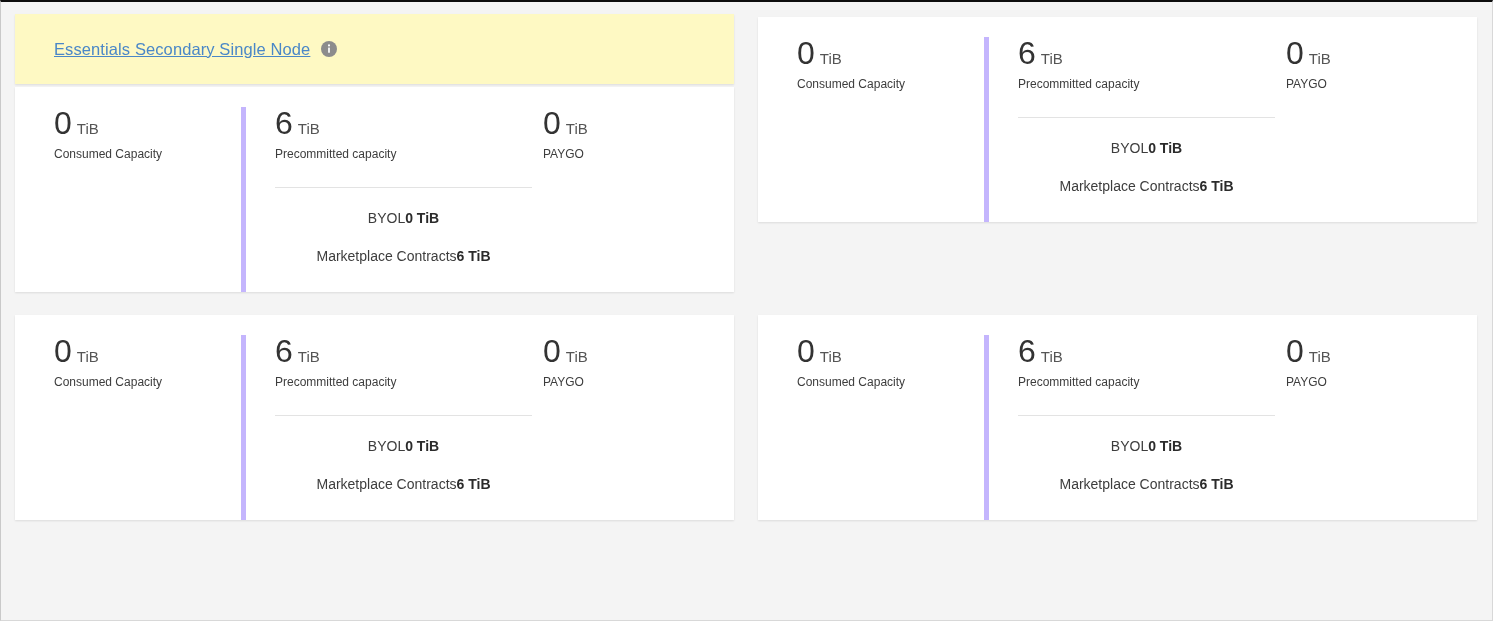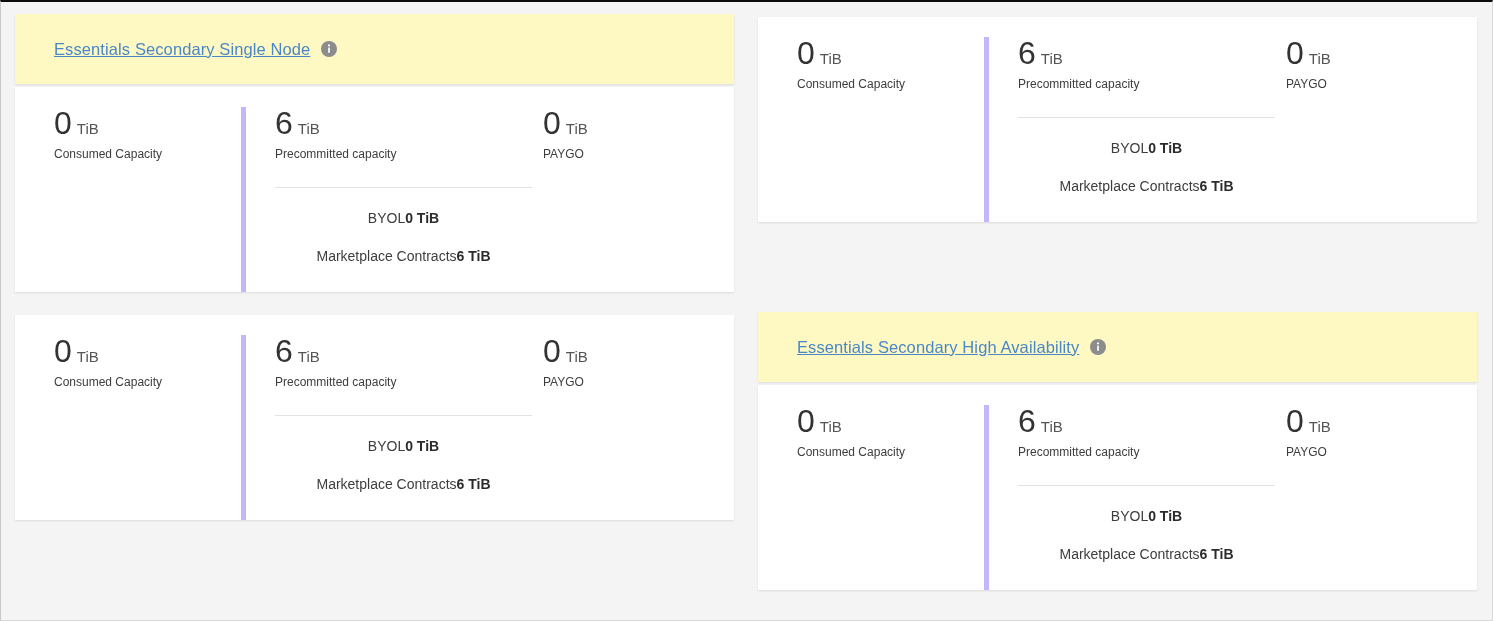--- a/index.html
+++ b/index.html
@@ -286,30 +286,20 @@
             <div class="metric-value">
               <span class="metric-number">0</span><span class="metric-unit">TiB</span>
             </div>
             <div class="metric-label">PAYGO</div>
           </div>
         </div>
       </div>
     </div>
 
     <div class="card">
-      <div class="card-header">
-        <a class="card-title" href="#">Essentials Secondary High Availability</a>
-        <span class="info-icon">
-          <svg width="16" height="16" viewBox="0 0 16 16" aria-hidden="true">
-            <circle cx="8" cy="8" r="8" fill="#8c8c8c"></circle>
-            <rect x="7.15" y="6.6" width="1.7" height="5.2" rx="0.5" fill="#ffffff"></rect>
-            <circle cx="8" cy="4.4" r="1.05" fill="#ffffff"></circle>
-          </svg>
-        </span>
-      </div>
       <div class="card-body">
         <div class="metrics">
           <div class="metric-col col-consumed">
             <div class="metric-value">
               <span class="metric-number">0</span><span class="metric-unit">TiB</span>
             </div>
             <div class="metric-label">Consumed Capacity</div>
           </div>
           <div class="metric-col col-precommitted">
             <div class="metric-value">

